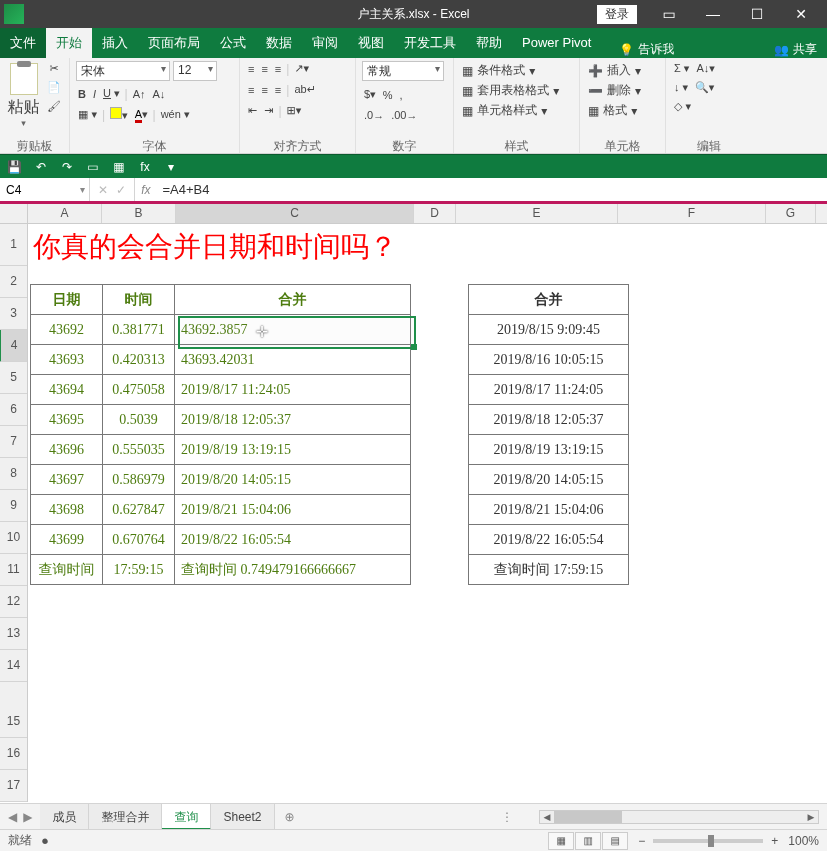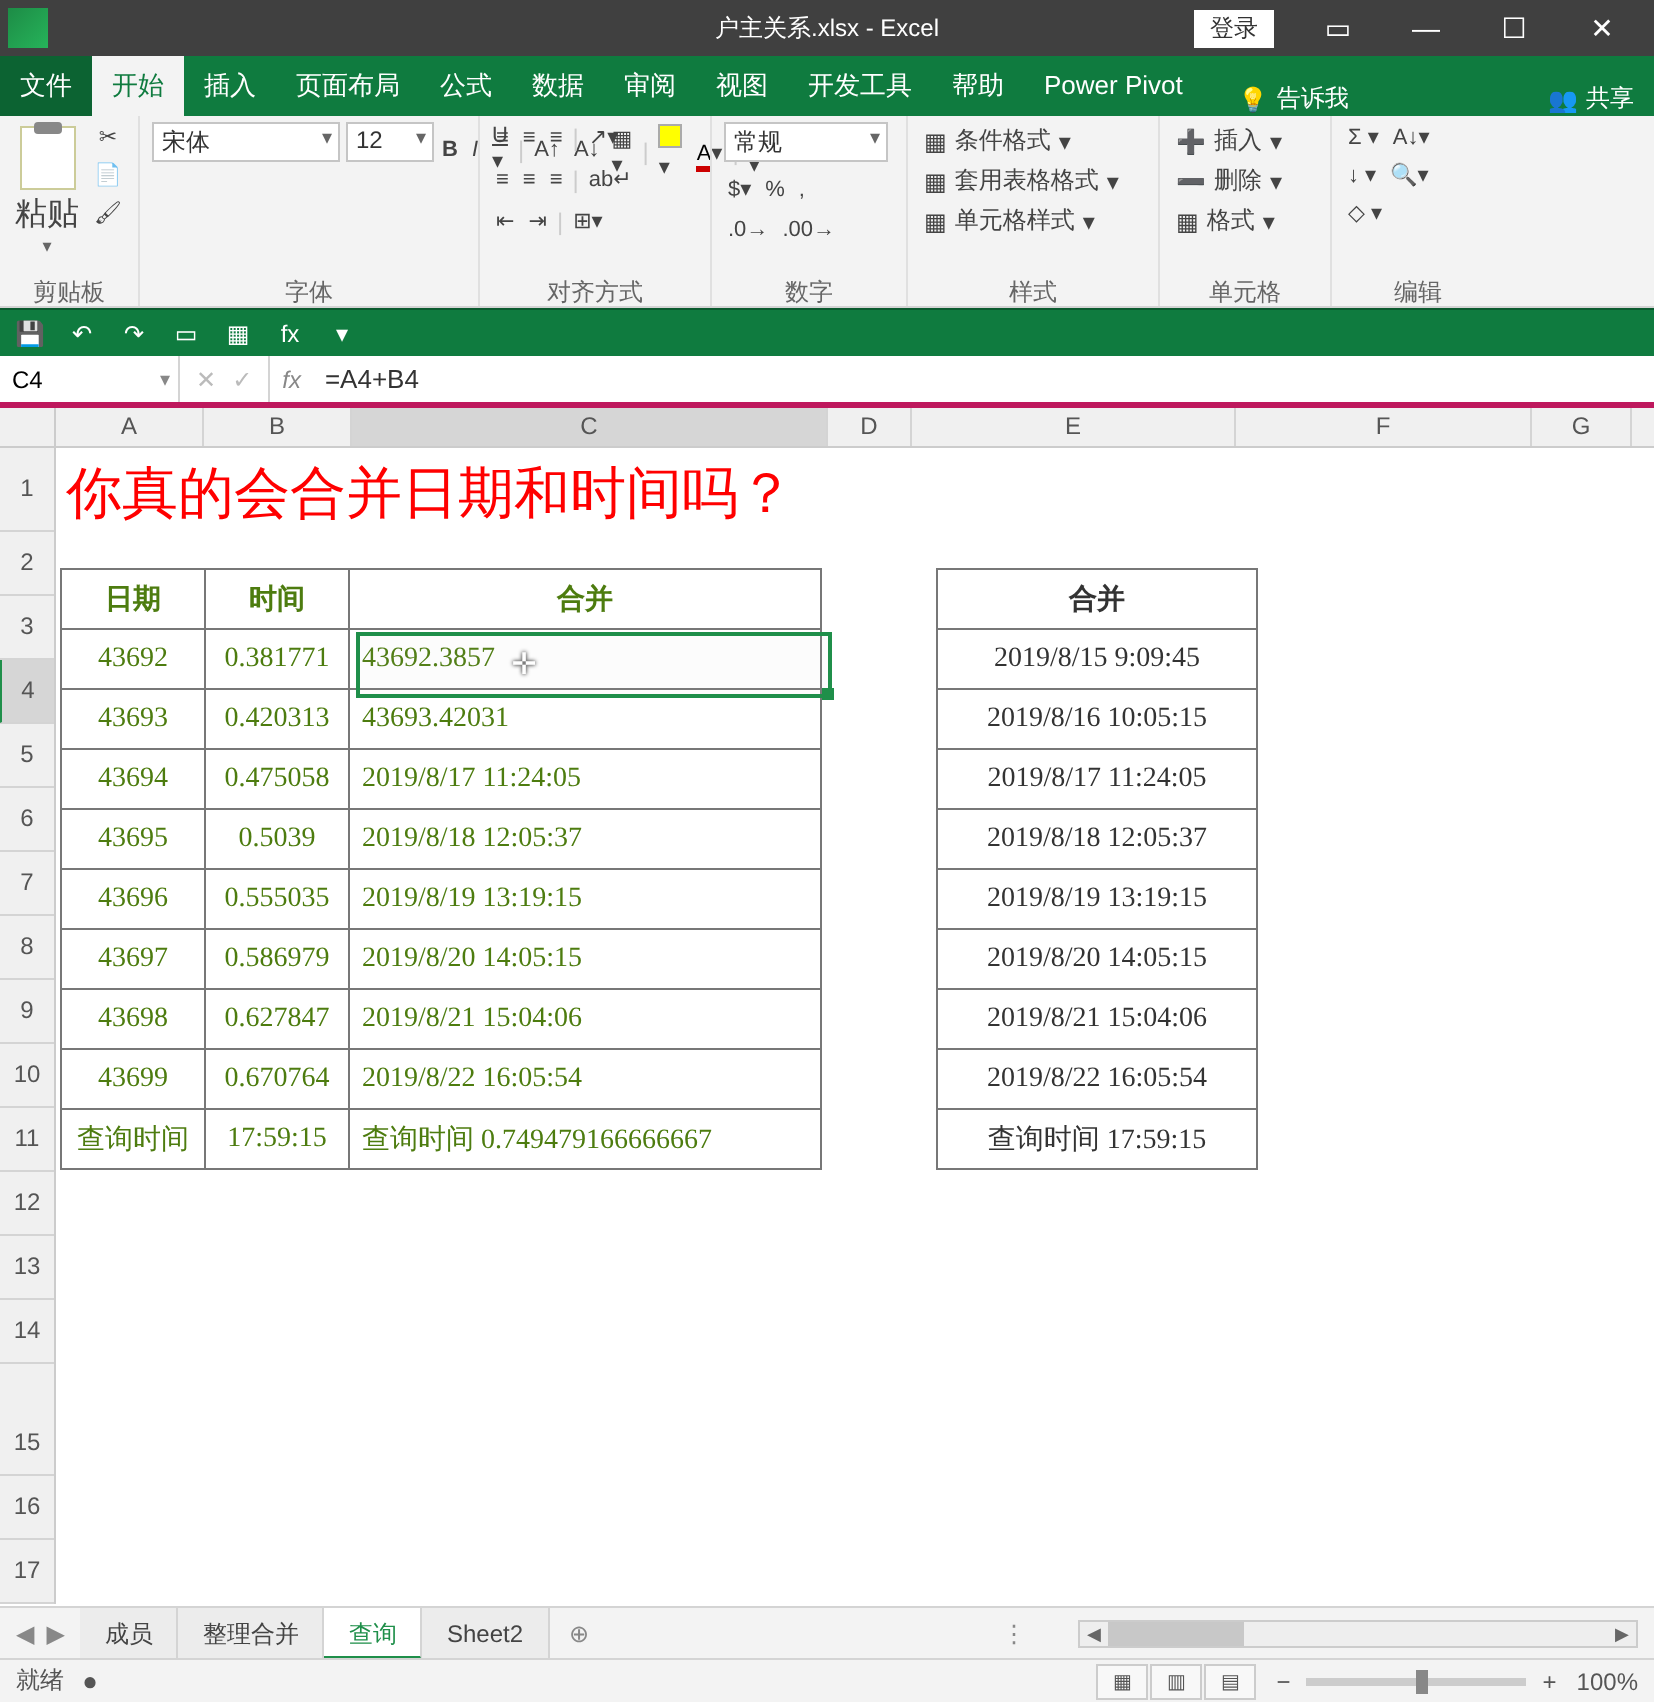--- a/index.html
+++ b/index.html
@@ -115,21 +115,21 @@
       </div>
       <div style="display:flex;flex-direction:column;gap:4px;align-items:center;">
         <span class="mini">✂</span>
         <span class="mini">📄</span>
         <span class="mini">🖌</span>
       </div>
     </div>
     <div class="label">剪贴板</div>
   </div>
   <div class="ribbon-group" style="width:170px;">
-    <div class="body" style="flex-direction:row; gap:2px;">
+    <div class="body" style="flex-direction:column; gap:2px;">
       <div class="row">
         <span class="drop" style="width:94px;">宋体</span>
         <span class="drop" style="width:44px;">12</span>
       </div>
       <div class="row">
         <span class="mini"><b>B</b></span>
         <span class="mini"><i>I</i></span>
         <span class="mini"><u>U</u> ▾</span>
         <span style="color:#ccc;">|</span>
         <span class="mini">A↑</span>

